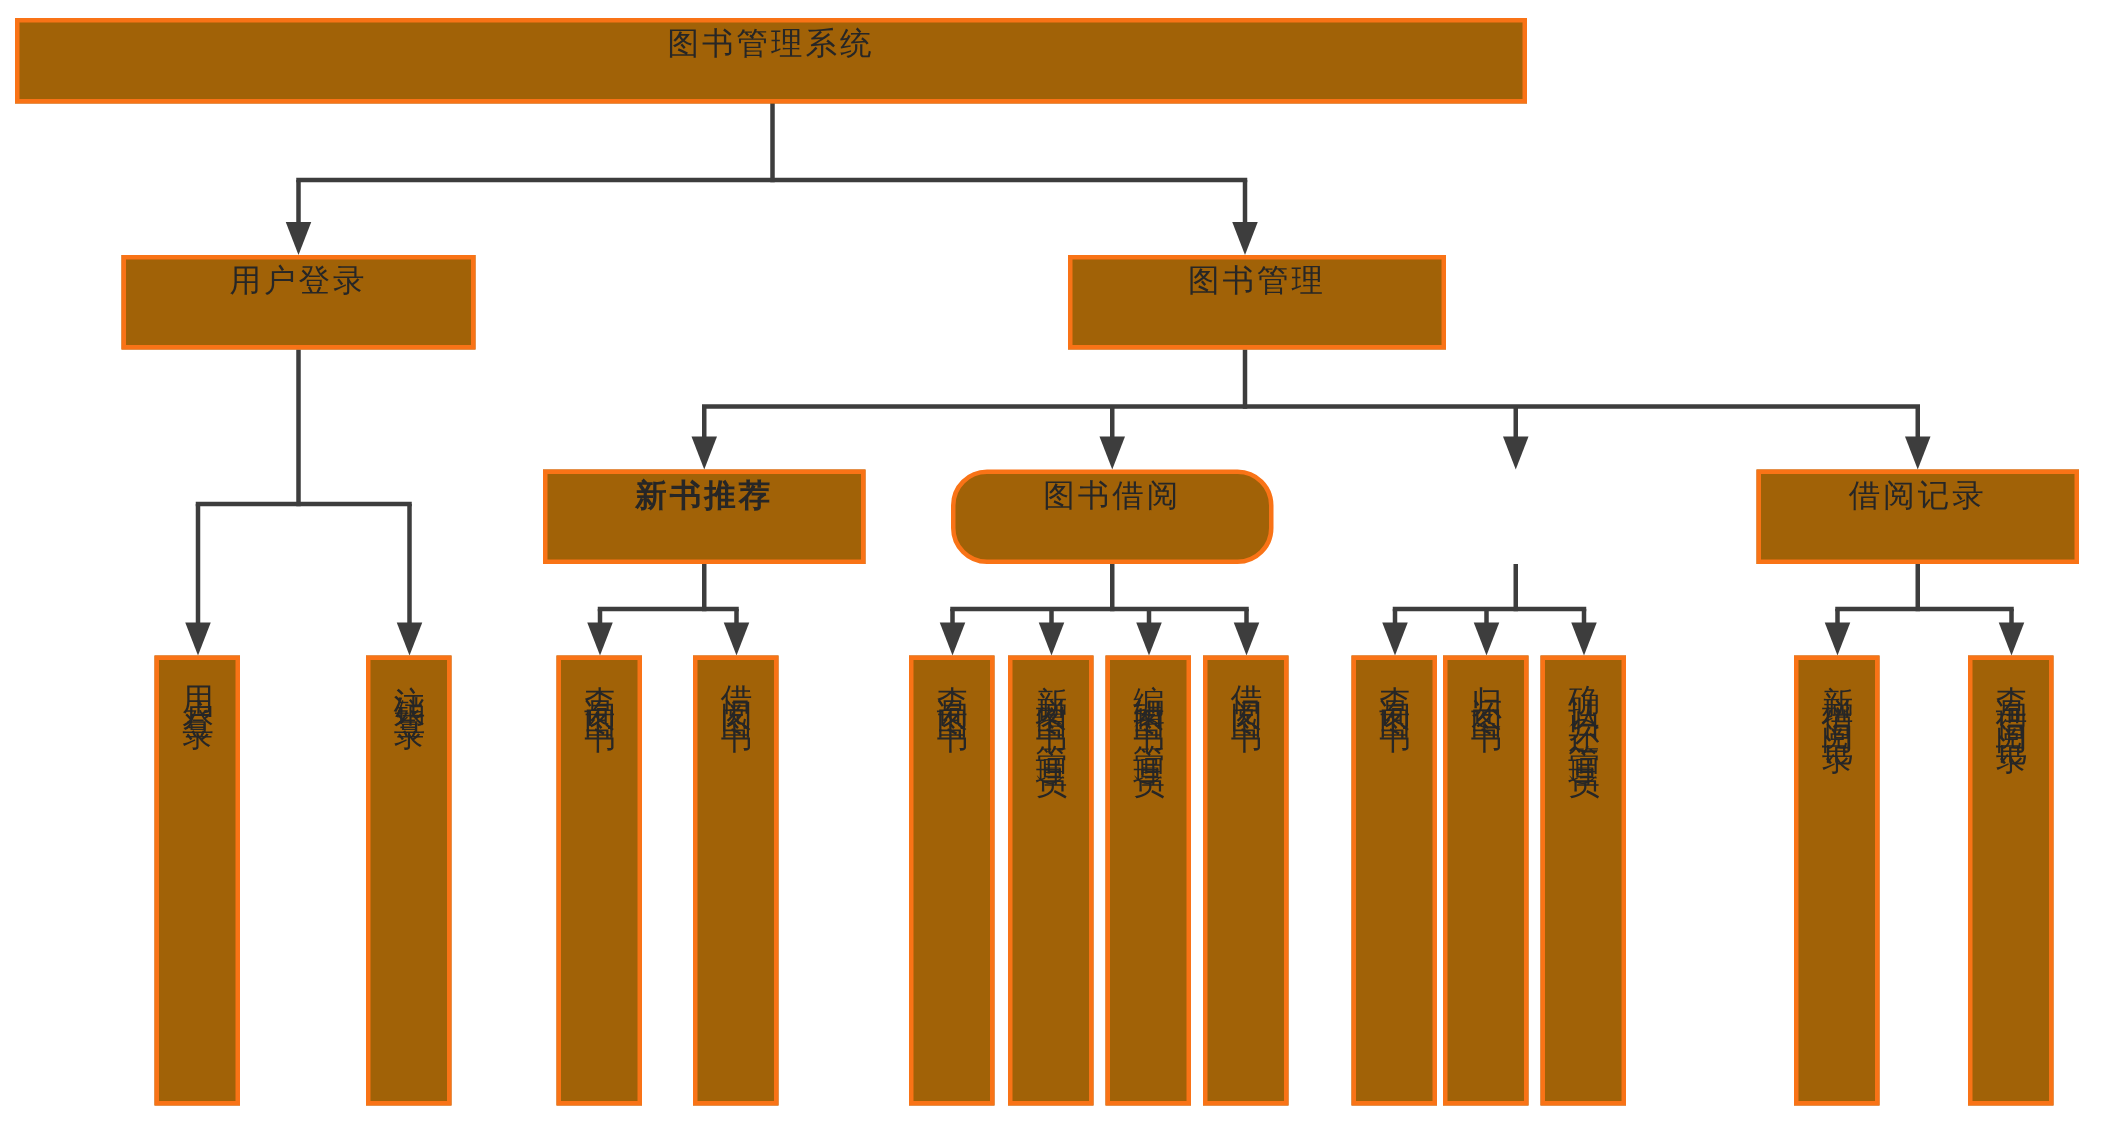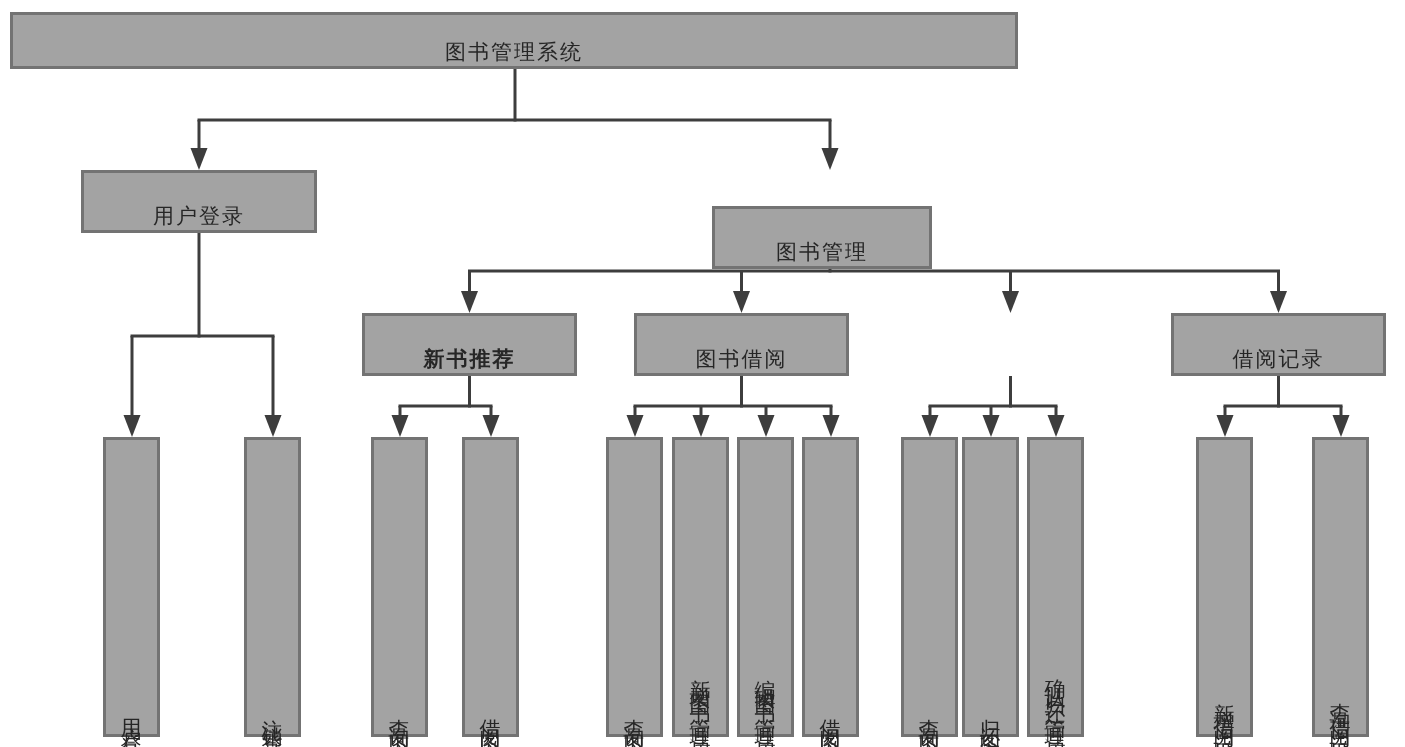--- a/index.html
+++ b/index.html
@@ -18,24 +18,24 @@
   #connectors {
     position: absolute;
     left: 0; top: 0;
     width: 1405px;
     height: 747px;
     pointer-events: none;
   }
   .box {
     position: absolute;
     box-sizing: border-box;
-    border: 3px solid #737373;
-    background: #a3a3a3;
+    border: 3px solid #f97316;
+    background: #a16207;
     display: flex;
-    align-items: flex-end;
+    align-items: flex-start;
     justify-content: center;
     color: #262626;
   }
   .hbox .lbl {
     font-size: 21px;
     letter-spacing: 2px;
     white-space: nowrap;
   }
   .vbox .lbl {
     writing-mode: vertical-rl;
@@ -116,28 +116,28 @@
       <polygon points="1332.5,415 1349.5,415 1341,437" fill="#3d3d3d"></polygon>
     </svg>
 
   <div class="box hbox" style="left:10px;top:12px;width:1008px;height:57px;">
     <span class="lbl">图书管理系统</span>
   </div>
 
   <div class="box hbox" style="left:81px;top:170px;width:236px;height:63px;">
     <span class="lbl">用户登录</span>
   </div>
-  <div class="box hbox" style="left:712px;top:170px;width:220px;height:63px;margin-top:36px;">
+  <div class="box hbox" style="left:712px;top:170px;width:252px;height:63px;">
     <span class="lbl">图书管理</span>
   </div>
 
   <div class="box hbox" style="left:362px;top:313px;width:215px;height:63px;font-weight:bold;">
     <span class="lbl">新书推荐</span>
   </div>
-  <div class="box hbox" style="left:634px;top:313px;width:215px;height:63px;">
+  <div class="box hbox" style="left:634px;top:313px;width:215px;height:63px;border-radius:24px;">
     <span class="lbl">图书借阅</span>
   </div>
   <div class="box hbox" style="left:1171px;top:313px;width:215px;height:63px;">
     <span class="lbl">借阅记录</span>
   </div>
 
   <div class="box vbox" style="left:103px;top:437px;width:57px;height:300px;">
     <span class="lbl">用户登录</span>
   </div>
   <div class="box vbox" style="left:244px;top:437px;width:57px;height:300px;">

